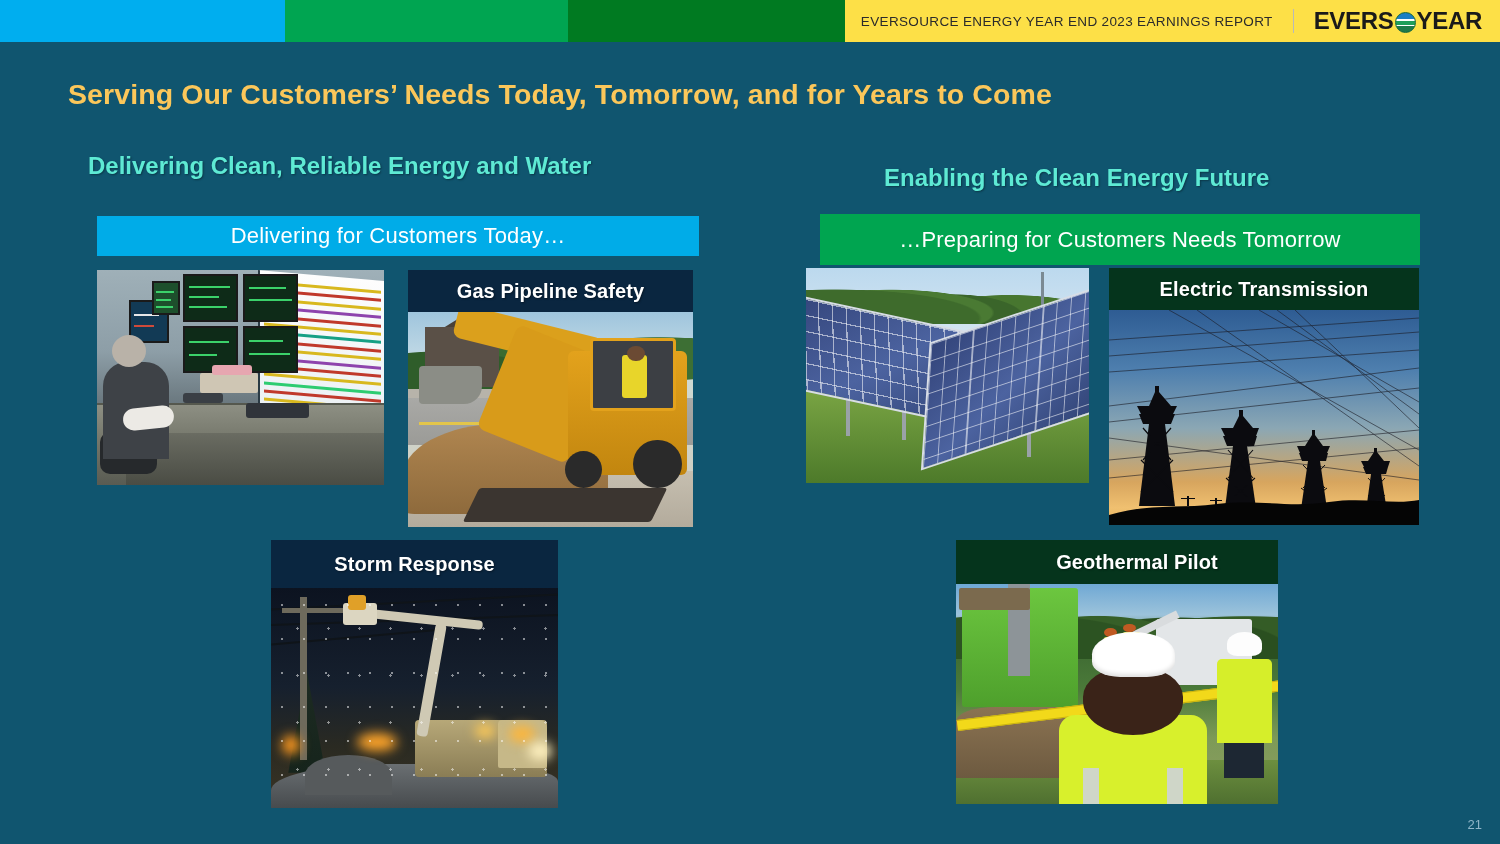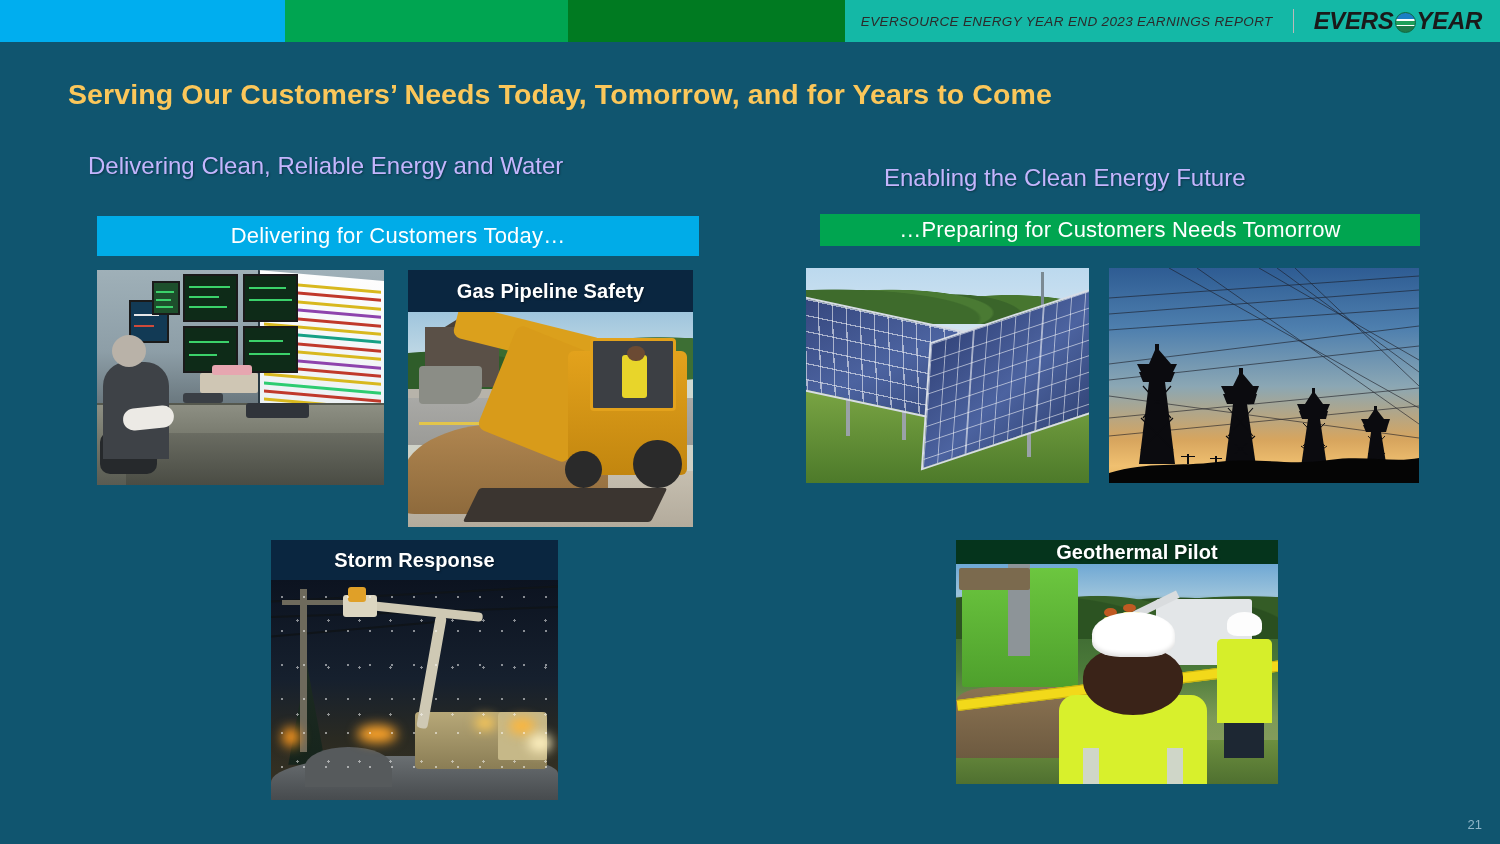--- a/index.html
+++ b/index.html
@@ -9,21 +9,21 @@
     font-family:"Liberation Sans", sans-serif;
     position:relative;
   }
 
   
   .topbar { position:absolute; left:0; top:0; width:1500px; height:42px; display:flex; }
   .topbar .seg { height:42px; }
   .seg-cyan  { width:285px; background:#00aeef; }
   .seg-green { width:283px; background:#00a551; }
   .seg-dark  { width:277px; background:#007a21; }
-  .seg-white { flex:1; background:#14b8a6; display:flex; align-items:center; justify-content:flex-end; padding-right:18px;font-style:italic; }
+  .seg-white { flex:1; background:#fde047; display:flex; align-items:center; justify-content:flex-end; padding-right:18px; }
 
   .brand-wrap { display:flex; align-items:center; gap:0px; }
   .brand-text {
     font-size:13.5px; color:#2b2b2b; letter-spacing:.35px;
     white-space:nowrap; font-weight:400;
   }
   .brand-div { width:1px; height:24px; background:#b9b9b9; margin:0 20px; }
   .logo { display:flex; align-items:center; font-weight:bold; font-size:24px; color:#1a1a1a; letter-spacing:-0.3px; }
   .logo .globe {
     display:inline-block; width:21px; height:21px; border-radius:50%;
@@ -32,33 +32,33 @@
     margin:0 1px; position:relative; top:1px; border:1px solid #11663f;
   }
 
   
   .deck-title {
     position:absolute; left:68px; top:78px;
     font-size:28.5px; font-weight:bold; color:#fbc75a; letter-spacing:.1px;
     white-space:nowrap;
   }
   .col-head {
-    position:absolute; font-size:24px; font-weight:normal; color:#c4b5fd;
+    position:absolute; font-size:24px; font-weight:bold; color:#5eead4;
     white-space:nowrap; text-shadow:1px 1px 2px rgba(0,0,0,.35);
   }
   .col-head.left  { left:88px;  top:152px; }
   .col-head.right { left:884px; top:164px; }
 
   
   .banner {
     position:absolute; display:flex; align-items:center; justify-content:center;
     color:#ffffff; font-size:22px; font-weight:400; letter-spacing:.2px;
   }
   .banner.cyan  { left:97px;  top:216px; width:602px; height:40px; background:#00ace8; }
-  .banner.green { left:820px; top:214px; width:600px; height:32px; background:#00a550; }
+  .banner.green { left:820px; top:214px; width:600px; height:51px; background:#00a550; }
 
   
   .card { position:absolute; }
   .card .hdr {
     display:flex; align-items:center; justify-content:center;
     color:#ffffff; font-weight:bold; font-size:20px; letter-spacing:.1px;
     white-space:nowrap; text-shadow:1px 1px 2px rgba(0,0,0,.4);
   }
   .hdr-navy  { background:#0a2640; }
   .hdr-green { background:#05341c; }
@@ -67,34 +67,34 @@
   
   #card-reliability { left:97px;  top:270px; width:287px; }
   #card-reliability .hdr   { height:42px; }
   #card-reliability .photo { height:215px; }
 
   #card-gas { left:408px; top:270px; width:285px; }
   #card-gas .hdr   { height:42px; }
   #card-gas .photo { height:215px; }
 
   #card-storm { left:271px; top:540px; width:287px; }
-  #card-storm .hdr   { height:40px; }
+  #card-storm .hdr   { height:48px; }
   #card-storm .photo { height:220px; }
 
   
   #card-renewable { left:806px; top:268px; width:283px; }
   #card-renewable .hdr   { height:42px; }
   #card-renewable .photo { height:215px; }
 
   #card-transmission { left:1109px; top:268px; width:310px; }
   #card-transmission .hdr   { height:42px; }
   #card-transmission .photo { height:215px; }
 
   #card-geothermal { left:956px; top:540px; width:322px; }
-  #card-geothermal .hdr   { height:24px;padding-left:40px; }
+  #card-geothermal .hdr   { height:44px;padding-left:40px; }
   #card-geothermal .photo { height:220px; }
 
   .page-num {
     position:absolute; right:18px; bottom:12px;
     font-size:13px; color:#8fb6c9;
   }
 
   
   .ph { position:absolute; inset:0; }
 
@@ -384,20 +384,21 @@
       <div class="so-leg" style="left:56%; top:58%; height:26%;"></div>
       <div class="so-leg" style="left:78%; top:60%; height:28%;"></div>
       <div class="so-panel so-p3"></div>
       <div class="so-panel so-p1"></div>
       <div class="so-panel so-p2"></div>
     </div>
   </div>
 </div>
 
 <div class="card" id="card-transmission">
+  <div class="hdr hdr-green">Electric Transmission</div>
   <div class="photo">
     <div class="ph">
       <div class="tx-sky"></div>
       <svg width="100%" height="100%" viewBox="0 0 310 215" preserveAspectRatio="none" style="position:absolute;inset:0;">
         <g stroke="#1a1a22" stroke-width="0.7" fill="none" opacity="0.85">
           <path d="M0,30 L310,8"></path>
             <path d="M0,46 L310,22"></path>
             <path d="M0,62 L310,40"></path>
           <path d="M0,96 L310,58"></path>
             <path d="M0,112 L310,78"></path>

